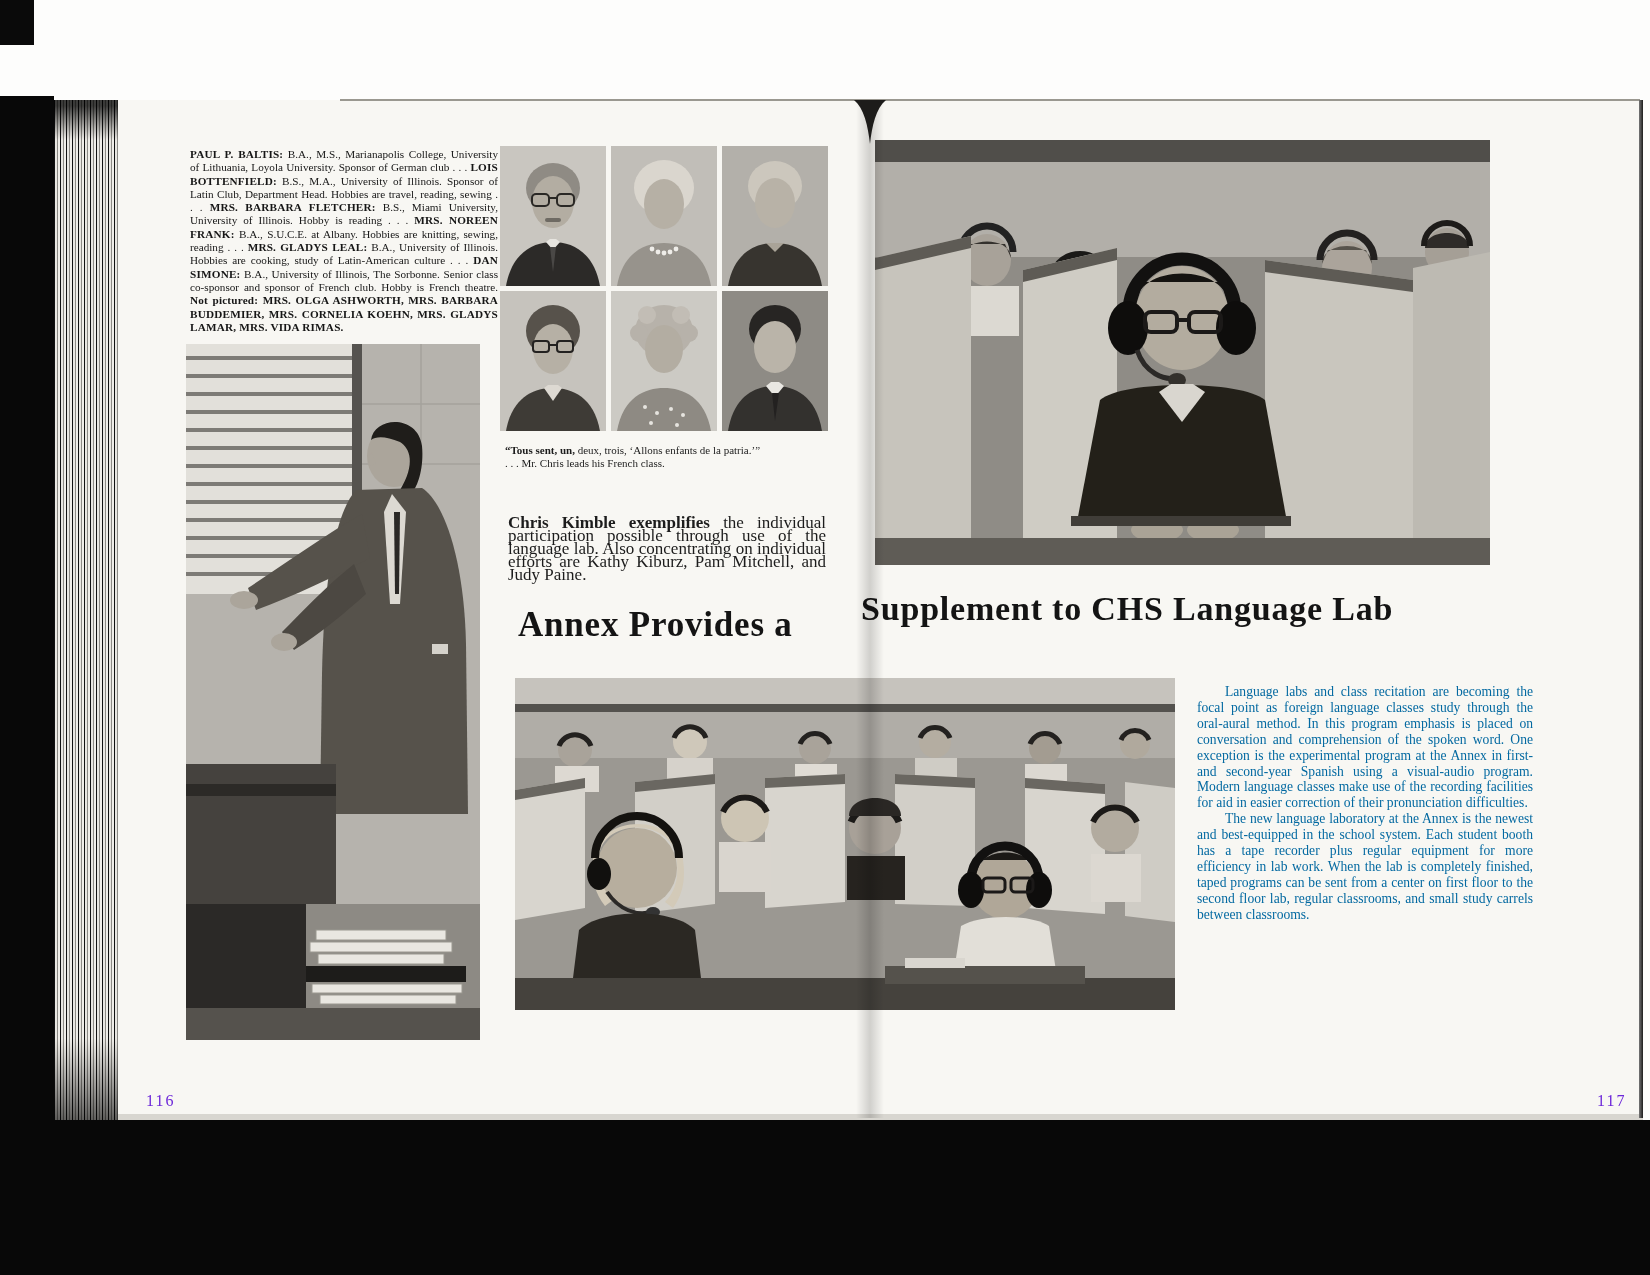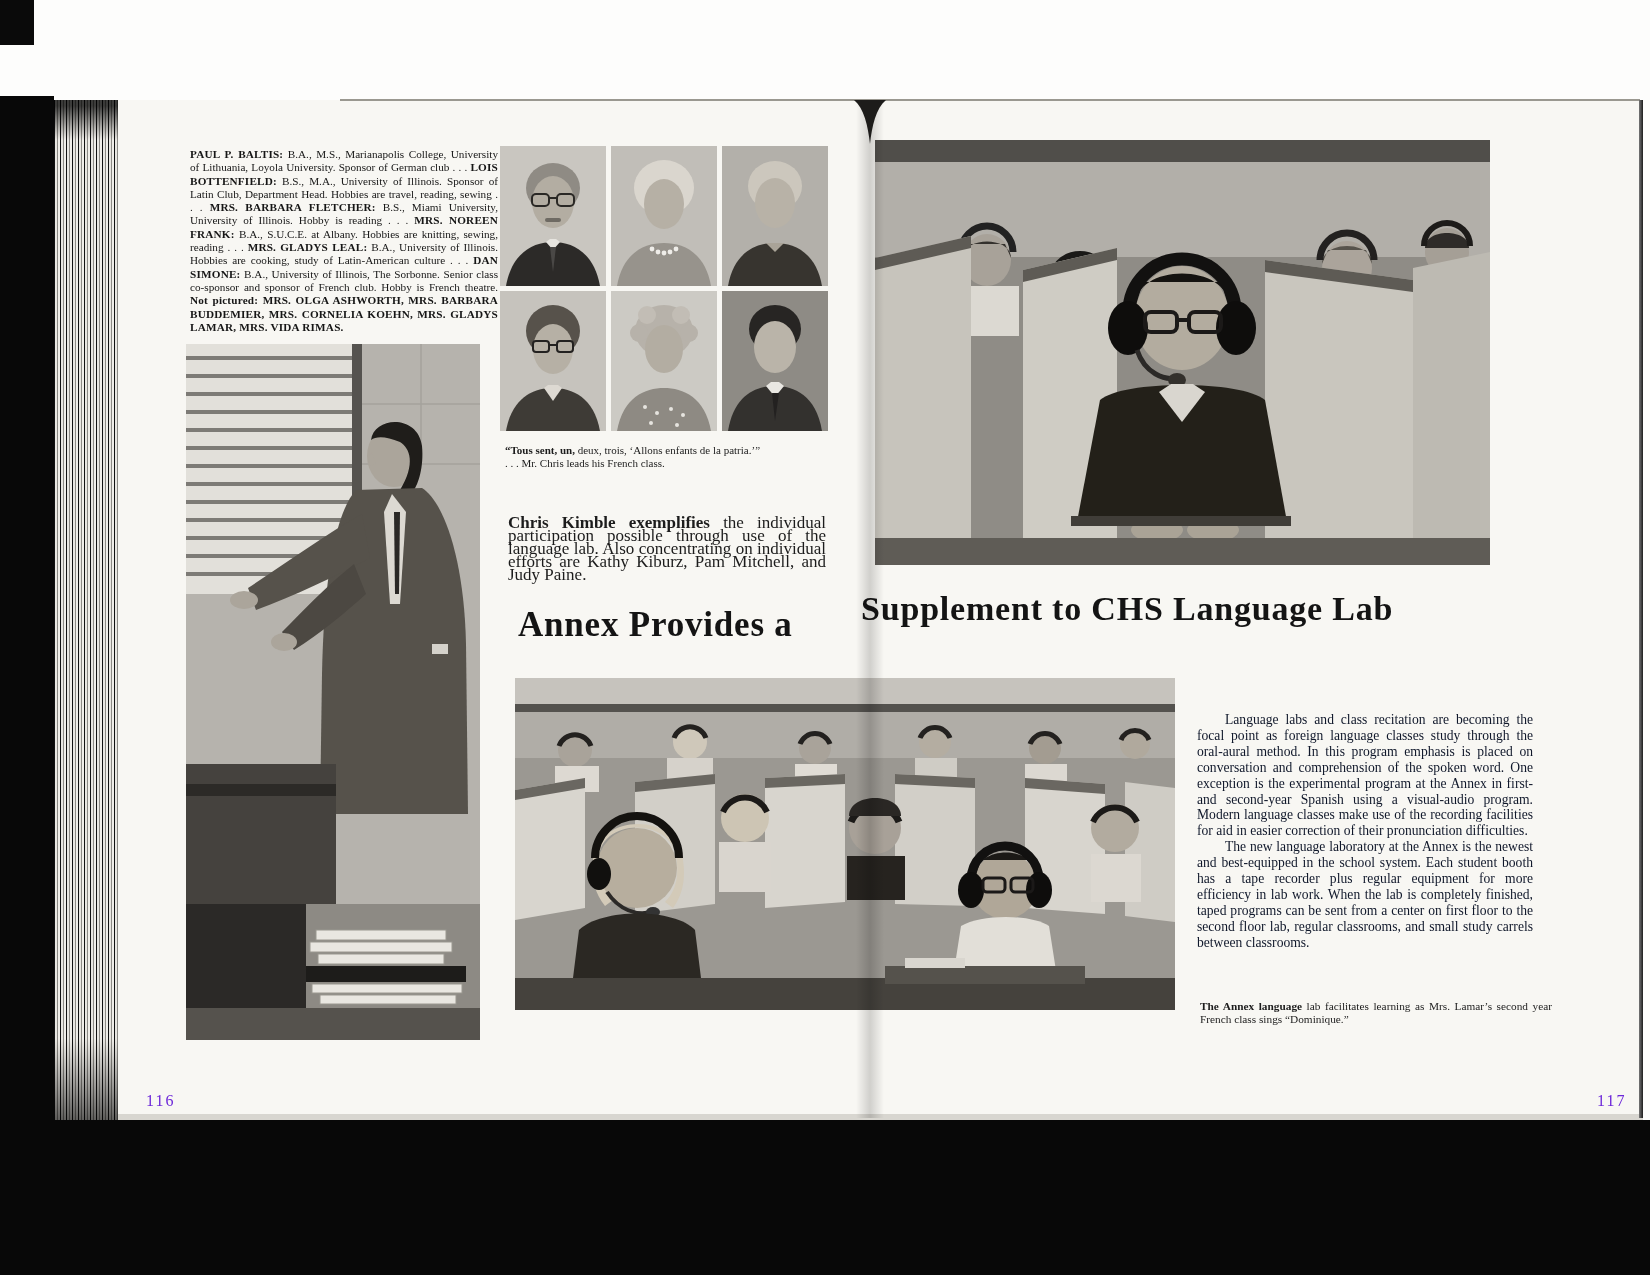--- a/index.html
+++ b/index.html
@@ -27,21 +27,21 @@
 
   
   #faculty-bio{left:190px;top:148px;width:308px;font-size:11.2px;line-height:13.3px;
       text-align:justify;color:#161616;}
   #faculty-bio b{letter-spacing:.2px;}
   #caption-simone{left:505px;top:444px;width:334px;font-size:11px;line-height:13px;text-align:justify;}
   #caption-simone-l2{left:505px;top:457px;width:334px;font-size:11px;line-height:13px;}
   #caption-kimble{left:508px;top:516px;width:318px;font-size:17px;line-height:13px;text-align:justify;}
   #headline-left{left:518px;top:582px;font-size:35px;font-weight:bold;letter-spacing:.8px;color:#141414;margin-top:23px;}
   #headline-right{left:861px;top:590px;font-size:34px;font-weight:bold;letter-spacing:.8px;color:#141414;}
-  #body-text{left:1197px;top:712px;width:336px;font-size:13.6px;line-height:15.9px;text-align:justify;color:#0f172a;}
+  #body-text{left:1197px;top:684px;width:336px;font-size:13.6px;line-height:15.9px;text-align:justify;color:#0369a1;}
   #body-text p{margin:0;text-indent:28px;}
   #caption-annex{left:1200px;top:1000px;width:352px;font-size:11.3px;line-height:13.4px;text-align:justify;}
   .pagenum{font-family:Liberation Serif, serif;font-size:16px;letter-spacing:2px;color:#6d28d9;}
   #pagenum-left{left:146px;top:1092px;}
   #pagenum-right{left:1597px;top:1092px;}
 
   
   .photo{overflow:hidden;background:#9a978f;}
   #portrait-grid{left:500px;top:146px;width:330px;height:287px;display:grid;
       grid-template-columns:repeat(3,106px);grid-template-rows:repeat(2,140px);gap:5px;background:#f8f7f3;}
@@ -356,17 +356,16 @@
       <rect x="468" y="200" width="22" height="14" rx="4" fill="none" stroke="#1b1918" stroke-width="3"></rect>
       <rect x="496" y="200" width="22" height="14" rx="4" fill="none" stroke="#1b1918" stroke-width="3"></rect>
       <path d="M446,248 C466,236 516,236 534,248 L544,312 L436,312 Z" fill="#e2dfd8"></path>
 
       <rect x="0" y="300" width="660" height="32" fill="#45423d"></rect>
       <rect x="370" y="288" width="200" height="18" fill="#55524c"></rect>
       <rect x="390" y="280" width="60" height="10" fill="#d9d6cf"></rect>
     </svg>
   </div>
 
-  <div class="abs" id="caption-annex"><b>The Annex language</b><span> lab facilitates learning as Mrs. Lamar’s second year French class sings “Dominique.”</span></div>
 
   <div class="abs pagenum" id="pagenum-right">117</div>
 
 </div>
 
 </body></html>

